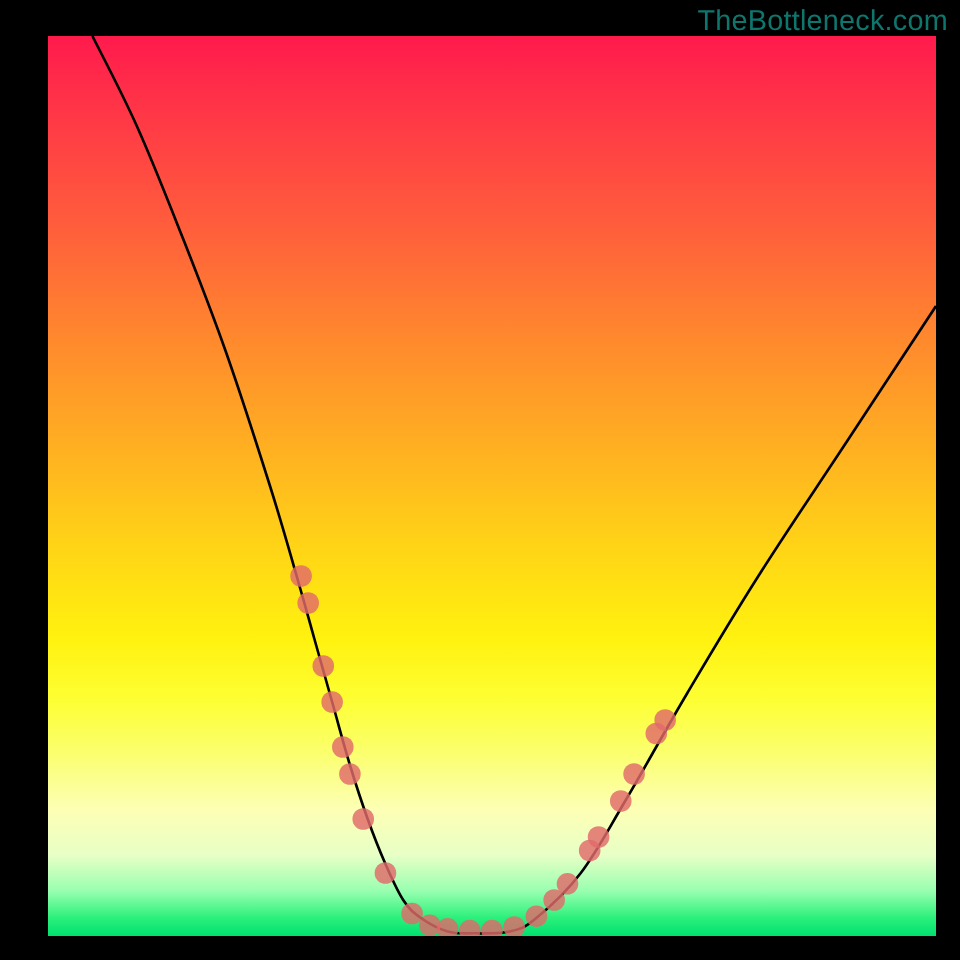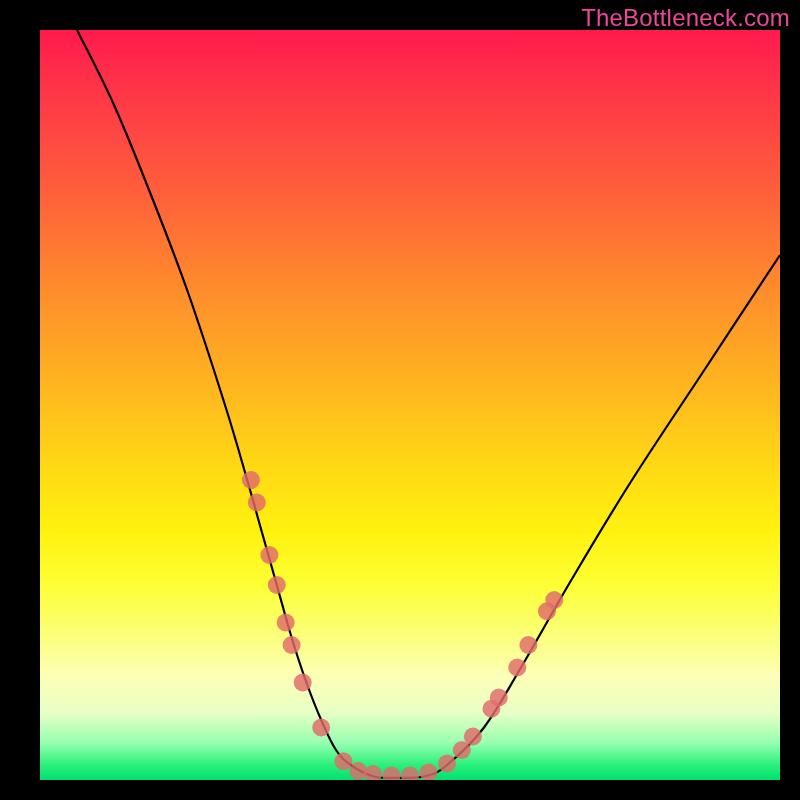--- a/index.html
+++ b/index.html
@@ -39,21 +39,21 @@
       #e8ffc6 91%,
       #98ffb0 95%,
       #2bf07b 98%,
       #00e070 100%
     );
   }
   .watermark {
     position: absolute;
     top: 4px;
     right: 10px;
-    color: #ec4899;
+    color: #0f766e;
     font-size: 24px;
     font-weight: 400;
     letter-spacing: 0.2px;
   }
   svg.curve {
     position: absolute;
     left: 0;
     top: 0;
     width: 740px;
     height: 750px;

